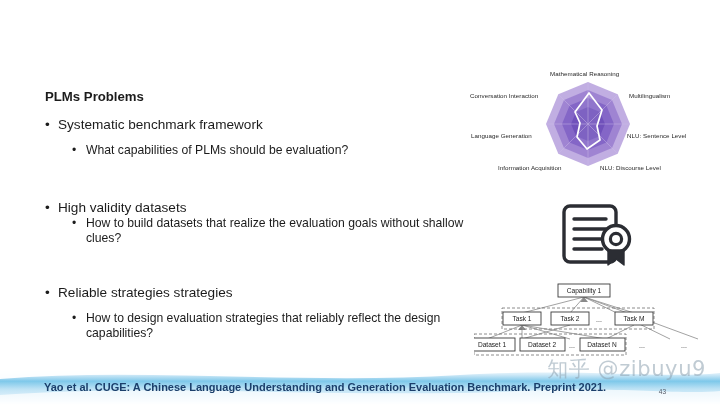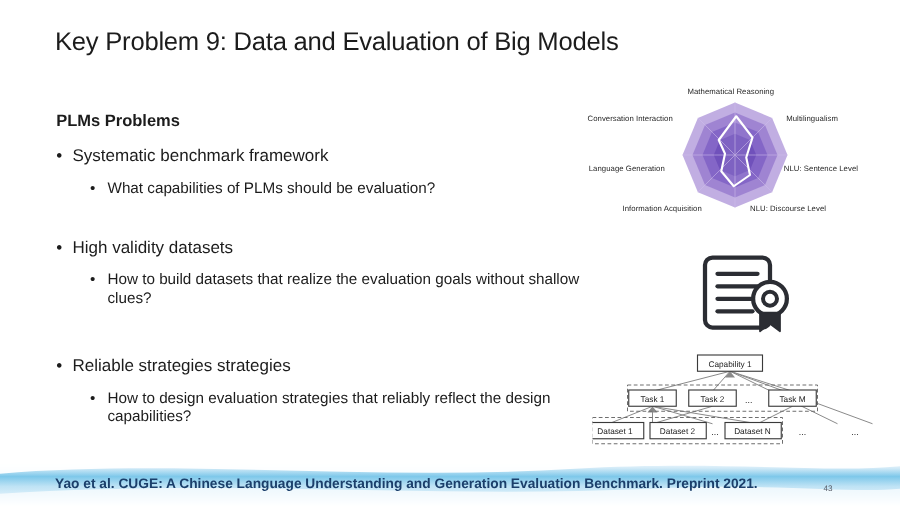--- a/index.html
+++ b/index.html
@@ -59,21 +59,21 @@
   .l2 .bul {
     position: absolute;
     left: 0; top: 0;
     width: 12px;
     color: #1c1c1c;
   }
   .l2 .txt { display: block; margin-left: 14px; }
 
   #b1  { top: 117px; }
   #b1s { top: 143px; }
-  #b2  { top: 190px; }
+  #b2  { top: 200px; }
   #b2s { top: 216px; }
   #b3  { top: 285px; }
   #b3s { top: 311px; }
 
   
   #radar-figure {
     position: absolute;
     left: 462px; top: 66px;
     width: 252px; height: 116px;
   }
@@ -149,21 +149,20 @@
     letter-spacing: 0.6px;
     white-space: nowrap;
     font-family: "DejaVu Sans", sans-serif;
   }
 </style>
 </head>
 <body>
 
 <div id="slide">
 
-  <div id="slide-title">Key Problem 9: Data and Evaluation of Big Models</div>
 
   <div id="open-problems">PLMs Problems</div>
 
   <div class="l1" id="b1">
     <span class="bul">•</span><span>Systematic benchmark framework</span>
   </div>
   <div class="l2" id="b1s">
     <span class="bul">•</span>
     <span class="txt">What capabilities of PLMs should be evaluation?</span>
   </div>
@@ -279,15 +278,16 @@
     <text x="168" y="67" font-family="Liberation Sans, sans-serif" font-size="7" fill="#222" text-anchor="middle">...</text>
     <text x="210" y="67" font-family="Liberation Sans, sans-serif" font-size="7" fill="#222" text-anchor="middle">...</text>
   </svg>
 
   <div id="footer-band"></div>
   <svg id="footer-wave" viewBox="0 0 720 40" preserveAspectRatio="none">
     <path d="M0 14 C 140 2, 300 20, 460 10 C 580 3, 660 14, 720 8 L720 0 L0 0 Z" fill="#ffffff" opacity="0.95"></path>
     <path d="M0 30 C 180 18, 340 34, 520 26 C 620 21, 680 30, 720 26 L720 40 L0 40 Z" fill="#ffffff" opacity="0.7"></path>
   </svg>
   <div id="citation">Yao et al. CUGE: A Chinese Language Understanding and Generation Evaluation Benchmark. Preprint 2021.</div>
+  <div id="watermark">知乎 @zibuyu9</div>
   <div id="page-number">43</div>
 
 </div>
 
 </body></html>

